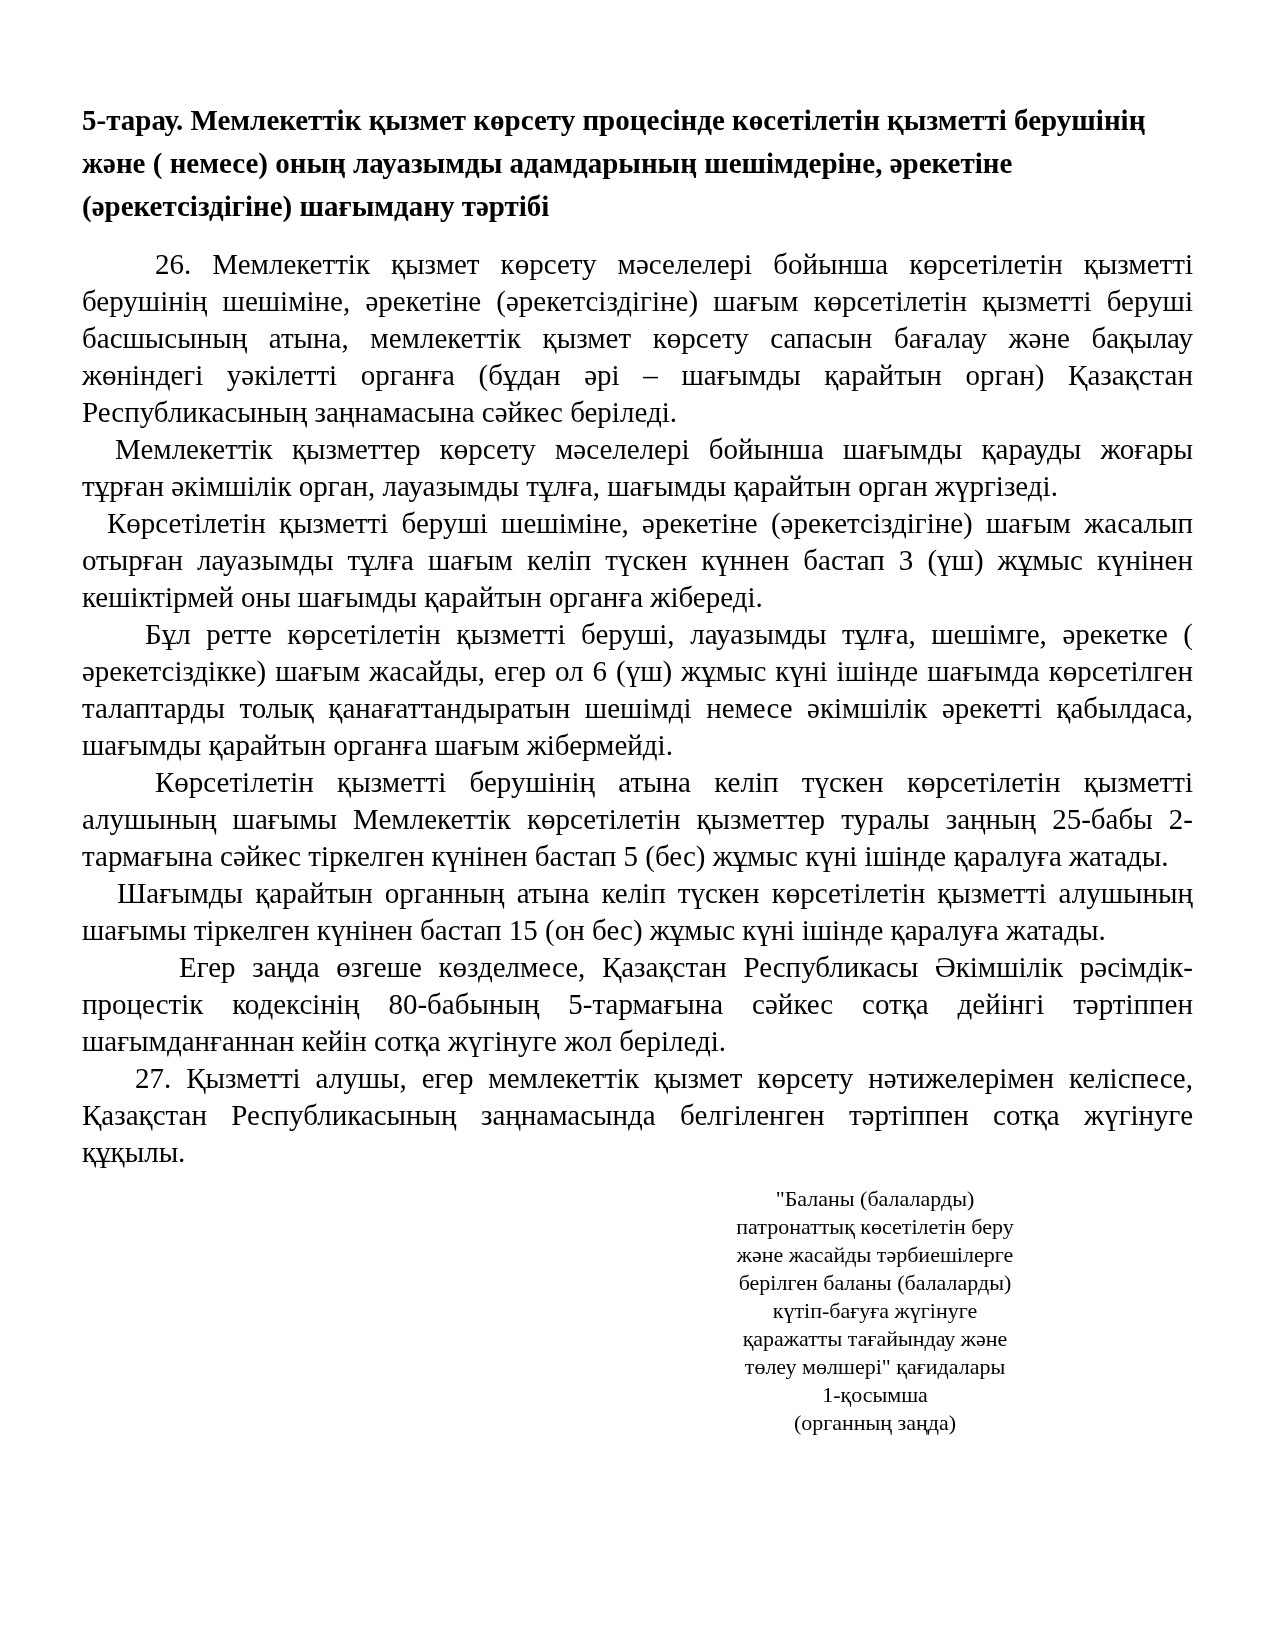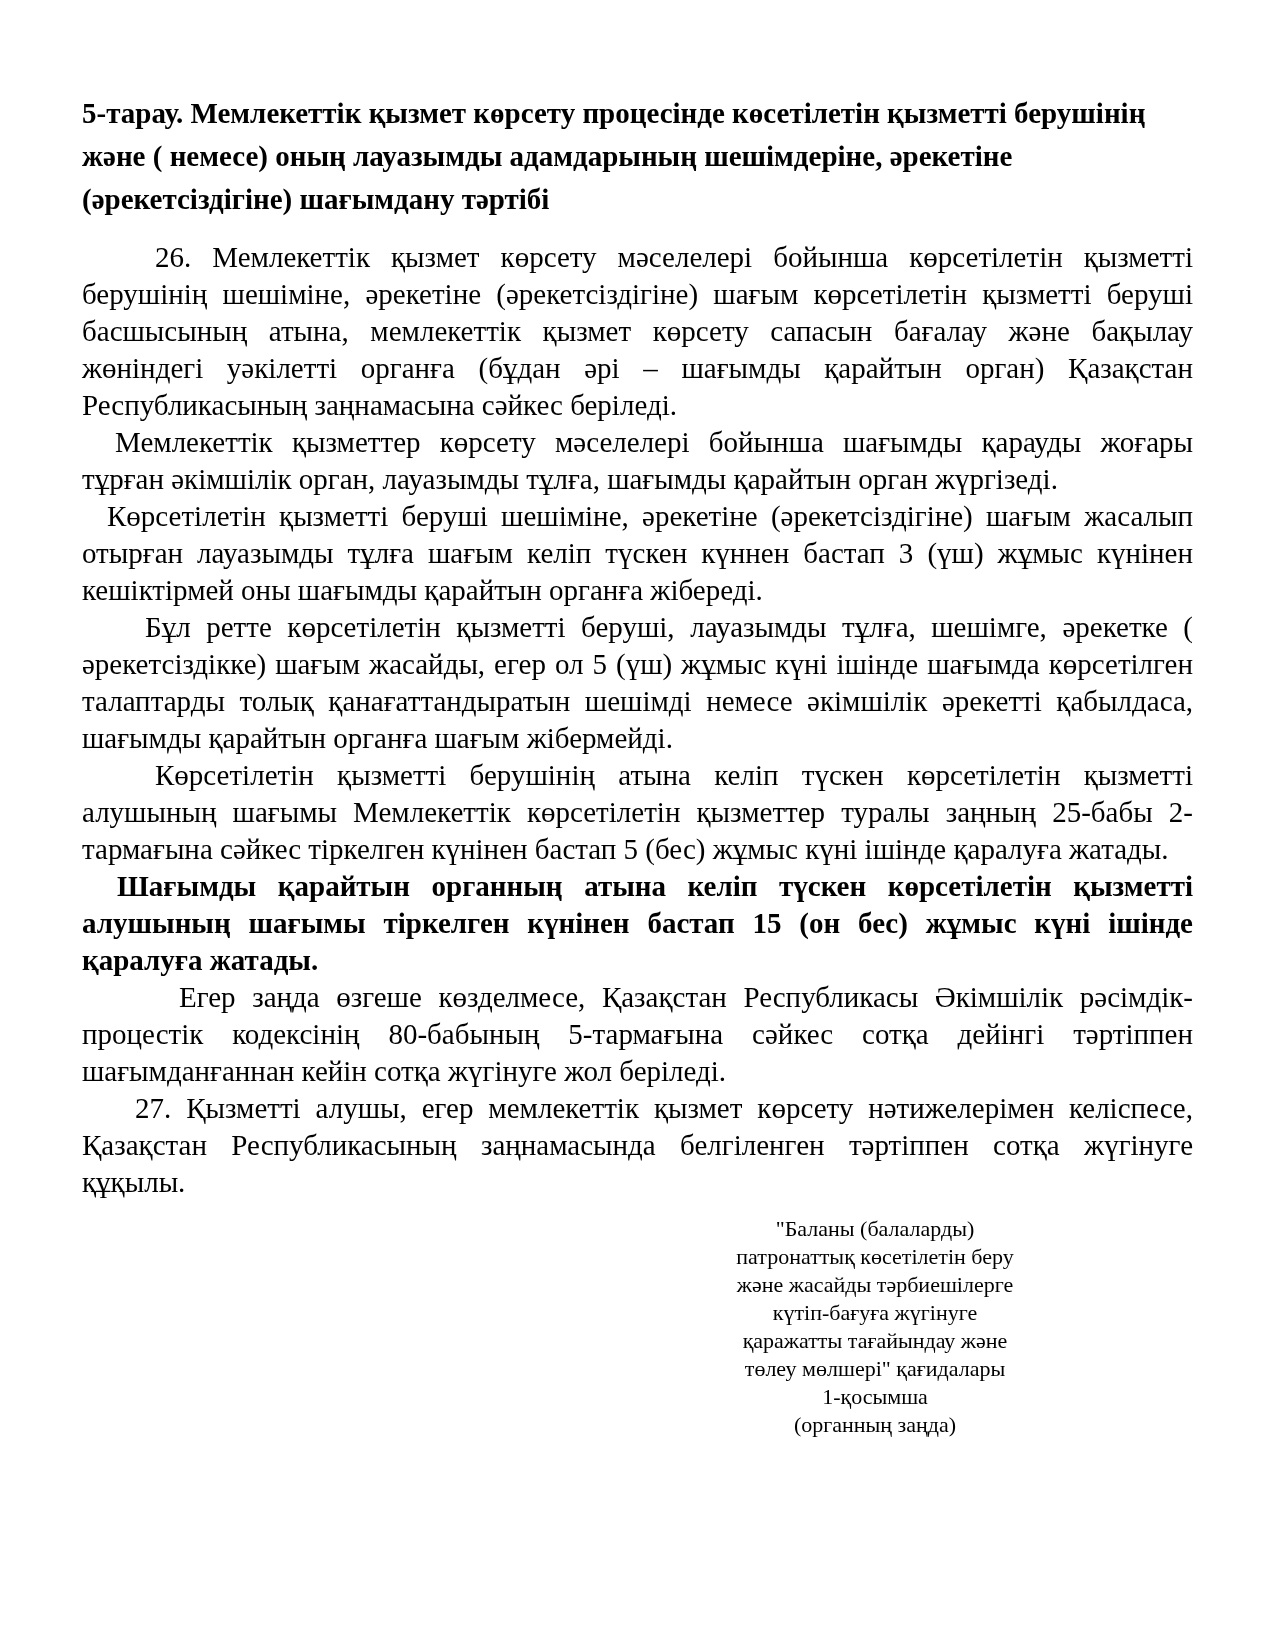--- a/index.html
+++ b/index.html
@@ -4,21 +4,21 @@
 <style>
   html, body {
     margin: 0;
     padding: 0;
     background: #ffffff;
   }
   .page {
     position: relative;
     width: 1275px;
     height: 1572px;
-    margin: 0 auto;
+    margin: 7px auto;
     background: #ffffff;
     color: #000000;
     font-family: "Liberation Serif", "DejaVu Serif", serif;
     box-sizing: border-box;
     padding: 92px 82px 0 82px;
     overflow: hidden;
   }
   .heading {
     font-size: 29px;
     font-weight: bold;
@@ -32,21 +32,21 @@
     line-height: 37px;
     text-align: justify;
     margin: 0;
   }
   .ind-p1 { text-indent: 73px; }
   .ind-p2 { text-indent: 33px; }
   .ind-p3 { text-indent: 38px; }
   .ind-p4 { text-indent: 25px; }
   .ind-p5 { text-indent: 63px; }
   .ind-p6 { text-indent: 73px; }
-  .ind-p7 { text-indent: 35px; font-weight: bold; }
+  .ind-p7 { text-indent: 35px; }
   .ind-p8 { text-indent: 97px; }
   .ind-p9 { text-indent: 53px; }
   .annex {
     width: 420px;
     margin: 14px 0 0 583px;
     font-size: 22px;
     line-height: 28px;
     text-align: center;
   }
   .annex-line {
@@ -64,30 +64,31 @@
 </head>
 <body>
 
 <div class="page">
 
   <h1 class="heading">5-тарау. Мемлекеттік қызмет көрсету процесінде көсетілетін қызметті берушінің және ( немесе) оның лауазымды адамдарының шешімдеріне, әрекетіне (әрекетсіздігіне) шағымдану тәртібі</h1>
 
   <p class="par ind-p1">26. Мемлекеттік қызмет көрсету мәселелері бойынша көрсетілетін қызметті берушінің шешіміне, әрекетіне (әрекетсіздігіне) шағым көрсетілетін қызметті беруші басшысының атына, мемлекеттік қызмет көрсету сапасын бағалау және бақылау жөніндегі уәкілетті органға (бұдан әрі – шағымды қарайтын орган) Қазақстан Республикасының заңнамасына сәйкес беріледі.</p>
   <p class="par ind-p2">Мемлекеттік қызметтер көрсету мәселелері бойынша шағымды қарауды жоғары тұрған әкімшілік орган, лауазымды тұлға, шағымды қарайтын орган жүргізеді.</p>
   <p class="par ind-p4">Көрсетілетін қызметті беруші шешіміне, әрекетіне (әрекетсіздігіне) шағым жасалып отырған лауазымды тұлға шағым келіп түскен күннен бастап 3 (үш) жұмыс күнінен кешіктірмей оны шағымды қарайтын органға жібереді.</p>
-  <p class="par ind-p5">Бұл ретте көрсетілетін қызметті беруші, лауазымды тұлға, шешімге, әрекетке ( әрекетсіздікке) шағым жасайды, егер ол 5 (үш) жұмыс күні ішінде шағымда көрсетілген талаптарды толық қанағаттандыратын шешімді немесе әкімшілік әрекетті қабылдаса, шағымды қарайтын органға шағым жібермейді.</p>
+  <p class="par ind-p5">Бұл ретте көрсетілетін қызметті беруші, лауазымды тұлға, шешімге, әрекетке ( әрекетсіздікке) шағым жасайды, егер ол 6 (үш) жұмыс күні ішінде шағымда көрсетілген талаптарды толық қанағаттандыратын шешімді немесе әкімшілік әрекетті қабылдаса, шағымды қарайтын органға шағым жібермейді.</p>
   <p class="par ind-p6">Көрсетілетін қызметті берушінің атына келіп түскен көрсетілетін қызметті алушының шағымы Мемлекеттік көрсетілетін қызметтер туралы заңның 25-бабы 2-тармағына сәйкес тіркелген күнінен бастап 5 (бес) жұмыс күні ішінде қаралуға жатады.</p>
   <p class="par ind-p7">Шағымды қарайтын органның атына келіп түскен көрсетілетін қызметті алушының шағымы тіркелген күнінен бастап 15 (он бес) жұмыс күні ішінде қаралуға жатады.</p>
   <p class="par ind-p8">Егер заңда өзгеше көзделмесе, Қазақстан Республикасы Әкімшілік рәсімдік-процестік кодексінің 80-бабының 5-тармағына сәйкес сотқа дейінгі тәртіппен шағымданғаннан кейін сотқа жүгінуге жол беріледі.</p>
   <p class="par ind-p9">27. Қызметті алушы, егер мемлекеттік қызмет көрсету нәтижелерімен келіспесе, Қазақстан Республикасының заңнамасында белгіленген тәртіппен сотқа жүгінуге құқылы.</p>
 
   <div class="annex">
     <div class="annex-line">"Баланы (балаларды)</div>
     <div class="annex-line">патронаттық көсетілетін беру</div>
     <div class="annex-line">және жасайды тәрбиешілерге</div>
+    <div class="annex-line">берілген баланы (балаларды)</div>
     <div class="annex-line">күтіп-бағуға жүгінуге</div>
     <div class="annex-line">қаражатты тағайындау және</div>
     <div class="annex-line">төлеу мөлшері" қағидалары</div>
     <div class="annex-line">1-қосымша</div>
 
     <div class="sig-caption">(органның заңда)</div>
   </div>
 
 </div>
 

